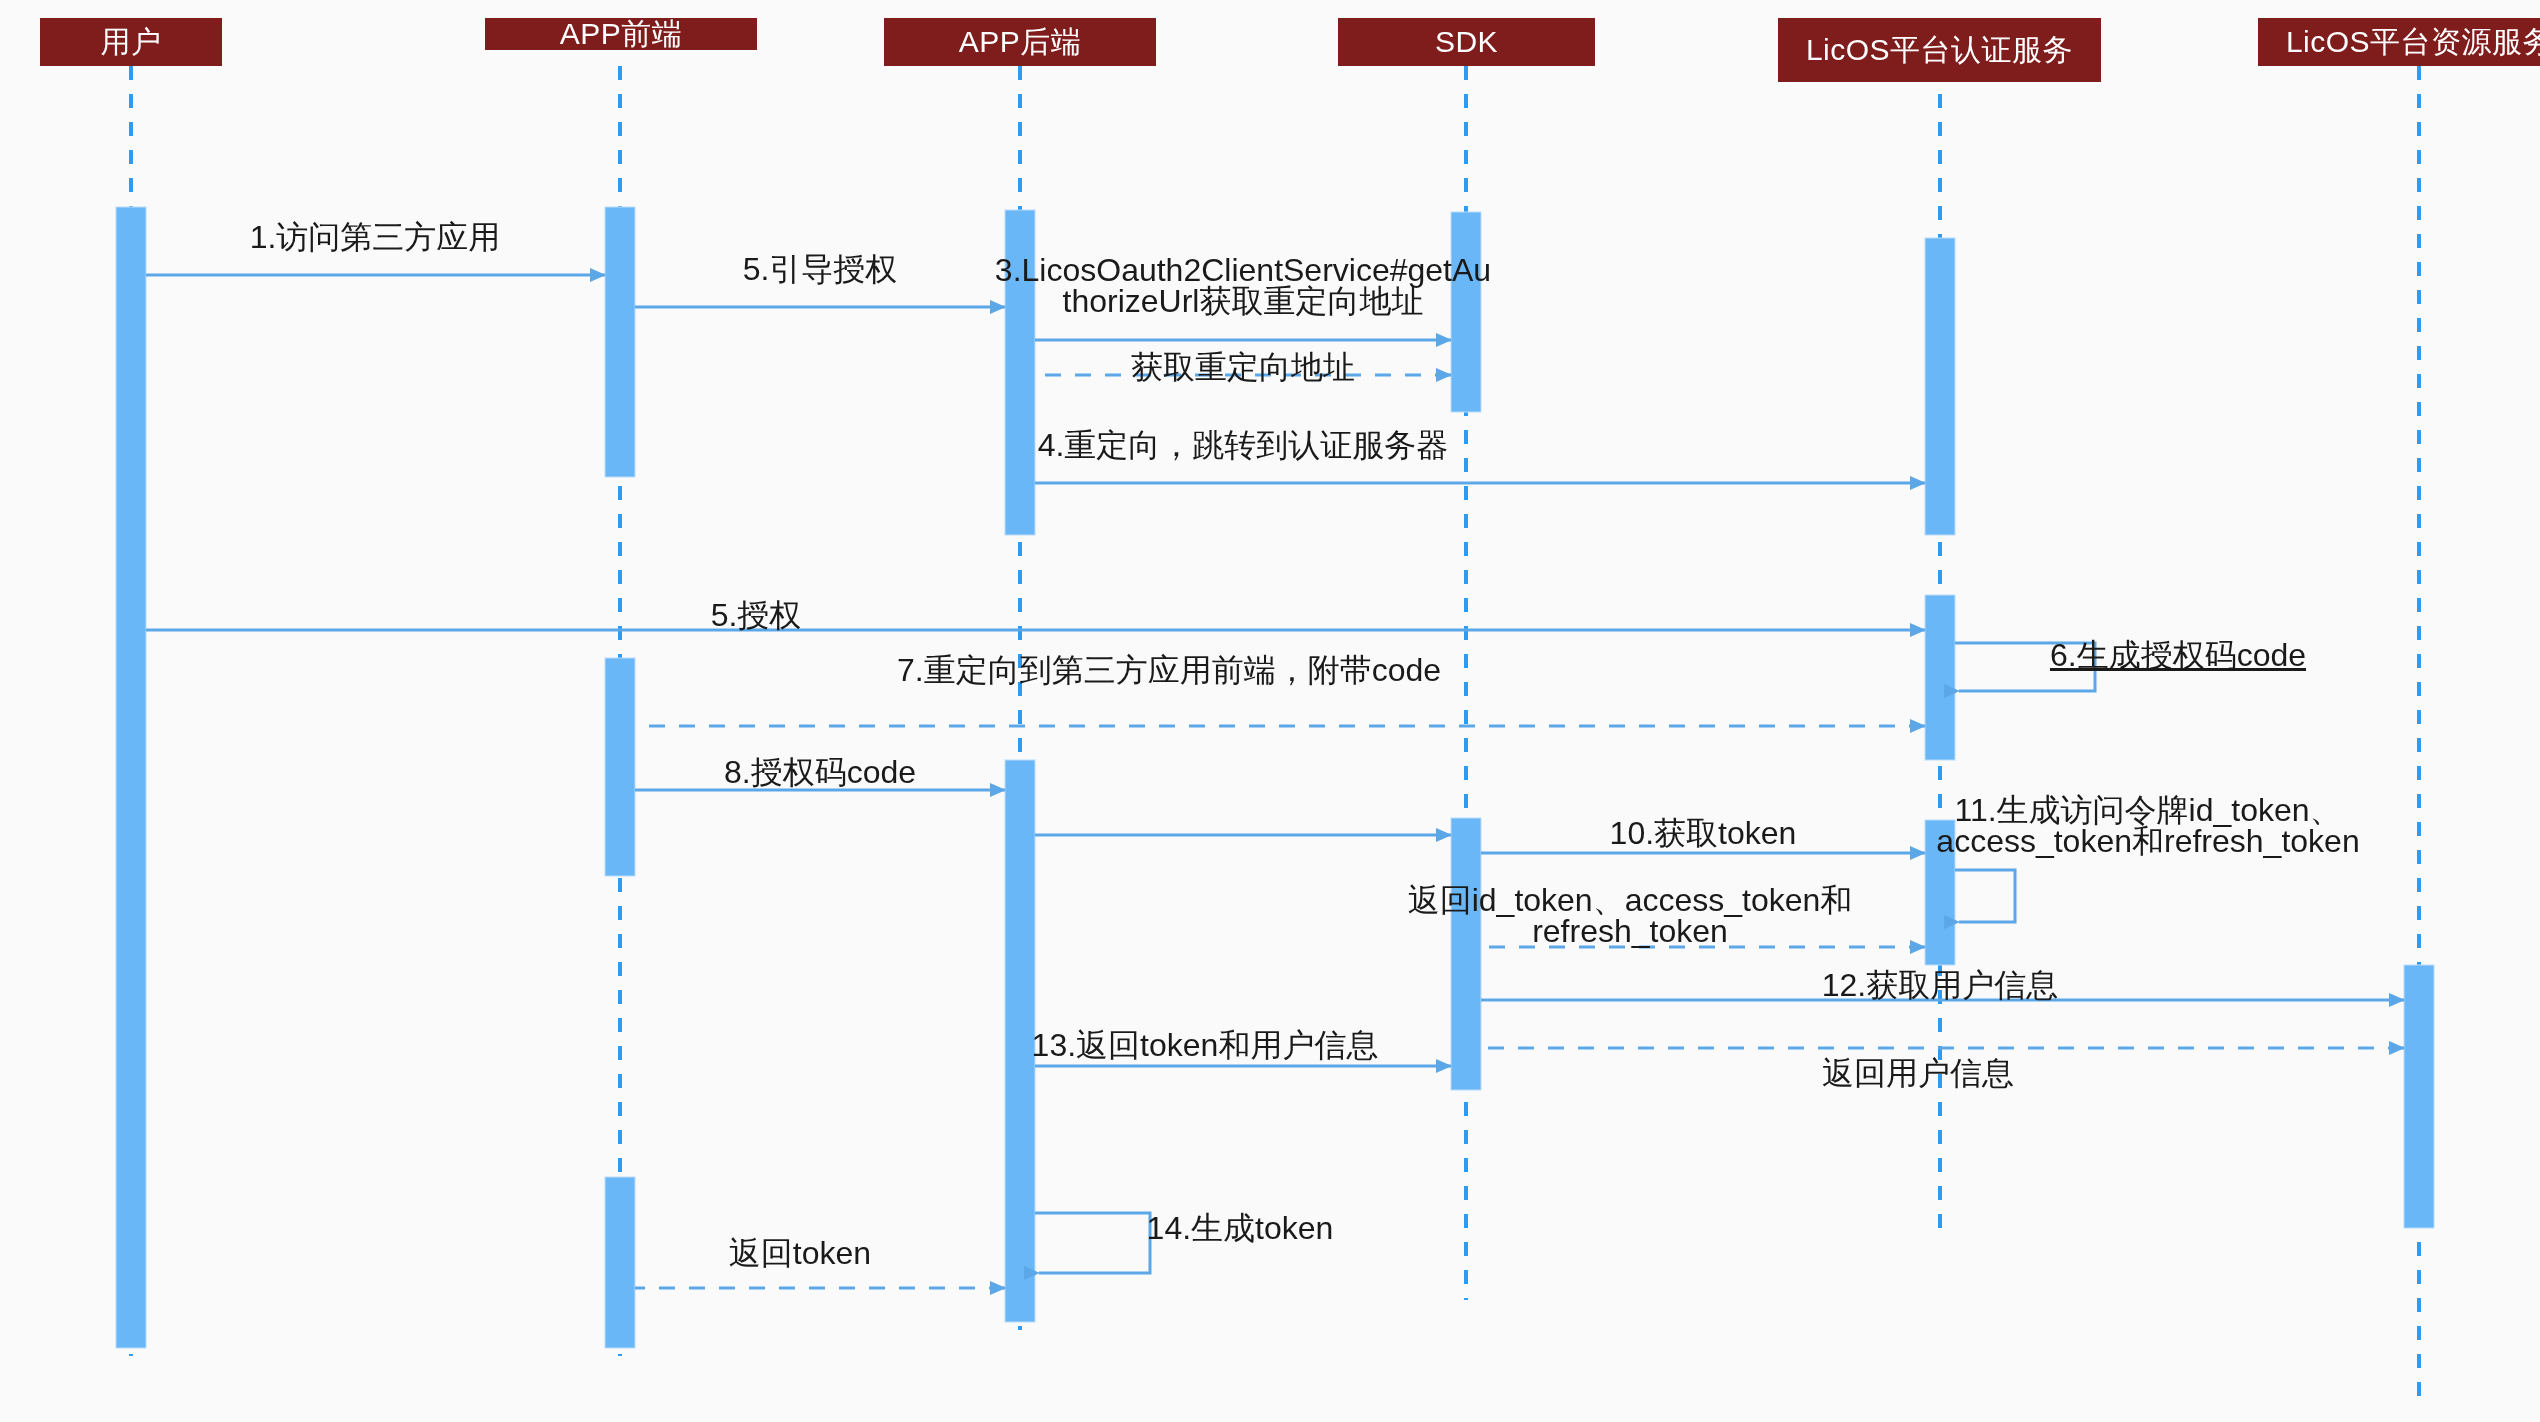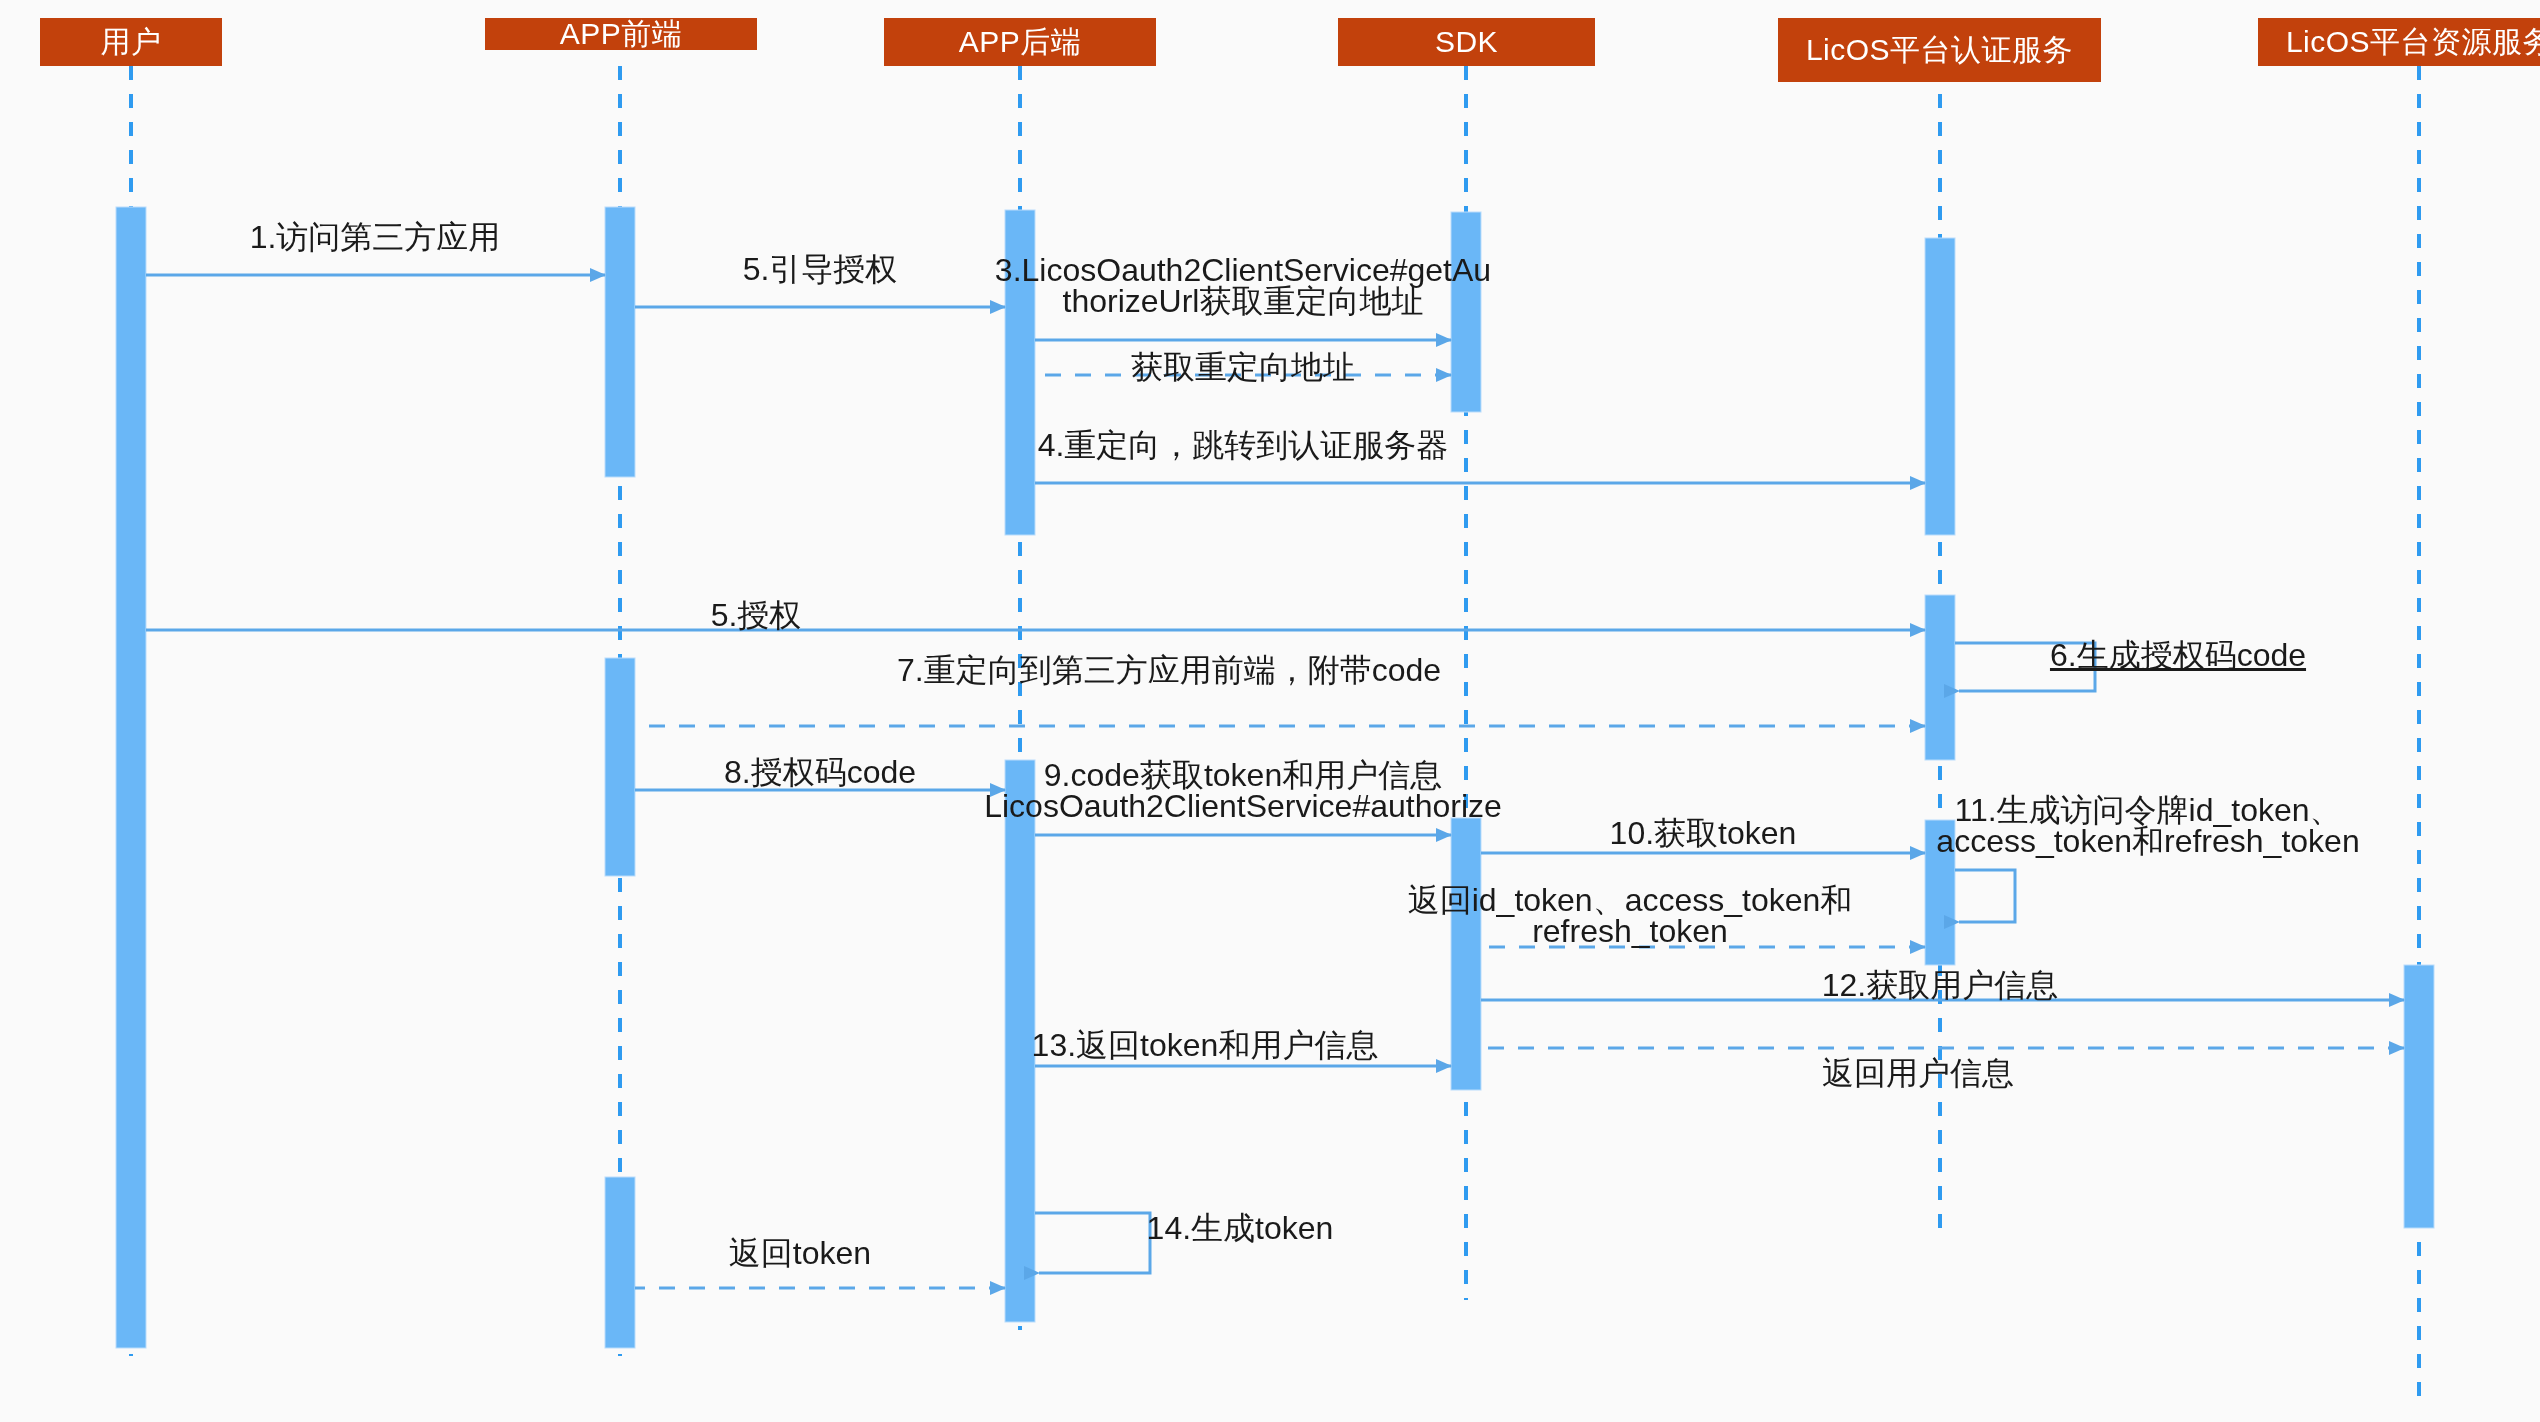--- a/index.html
+++ b/index.html
@@ -23,21 +23,21 @@
   svg#seq-svg {
     position: absolute;
     left: 0; top: 0;
     width: 2540px;
     height: 1422px;
     display: block;
   }
   .participant-box {
     position: absolute;
     box-sizing: border-box;
-    background: #c2410c;
+    background: #7f1d1d;
     color: #ffffff;
     display: flex;
     align-items: center;
     justify-content: center;
     font-size: 30px;
     letter-spacing: 0.5px;
     white-space: nowrap;
   }
   .msg-label {
     position: absolute;
@@ -136,22 +136,20 @@
   <div class="msg-label" style="left:375px; top:222px;">1.访问第三方应用</div>
   <div class="msg-label" style="left:820px; top:254px;">5.引导授权</div>
   <div class="msg-label" style="left:1243px; top:255px;">3.LicosOauth2ClientService#getAu
 thorizeUrl获取重定向地址</div>
   <div class="msg-label" style="left:1243px; top:352px;">获取重定向地址</div>
   <div class="msg-label" style="left:1243px; top:430px;">4.重定向，跳转到认证服务器</div>
   <div class="msg-label" style="left:756px; top:600px;">5.授权</div>
   <div class="msg-label" style="left:2178px; top:640px;text-decoration:underline;">6.生成授权码code</div>
   <div class="msg-label" style="left:1169px; top:655px;">7.重定向到第三方应用前端，附带code</div>
   <div class="msg-label" style="left:820px; top:757px;">8.授权码code</div>
-  <div class="msg-label" style="left:1243px; top:760px;">9.code获取token和用户信息
-LicosOauth2ClientService#authorize</div>
   <div class="msg-label" style="left:1703px; top:818px;">10.获取token</div>
   <div class="msg-label" style="left:2148px; top:795px;">11.生成访问令牌id_token、
 access_token和refresh_token</div>
   <div class="msg-label" style="left:1630px; top:885px;">返回id_token、access_token和
 refresh_token</div>
   <div class="msg-label" style="left:1940px; top:970px;">12.获取用户信息</div>
   <div class="msg-label" style="left:1205px; top:1030px;">13.返回token和用户信息</div>
   <div class="msg-label" style="left:1918px; top:1058px;">返回用户信息</div>
   <div class="msg-label" style="left:1240px; top:1213px;">14.生成token</div>
   <div class="msg-label" style="left:800px; top:1238px;">返回token</div>

